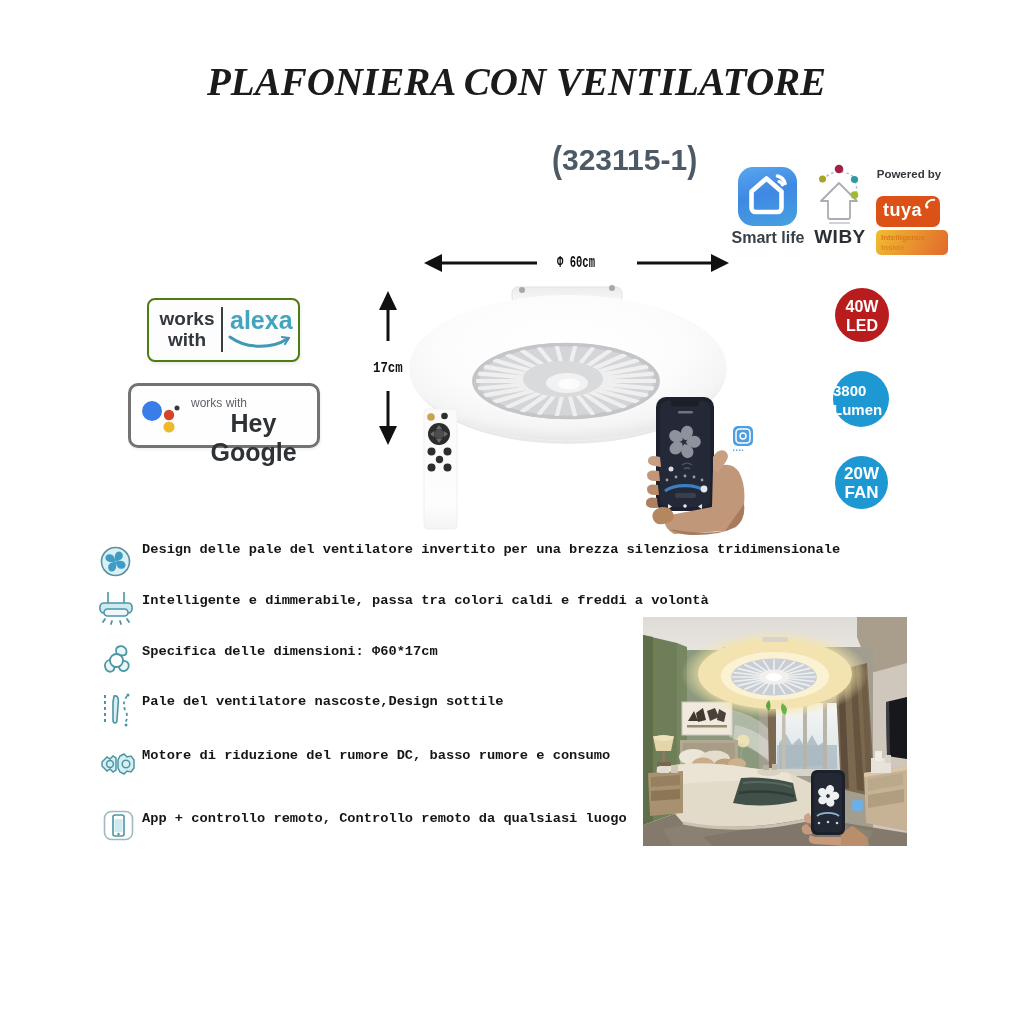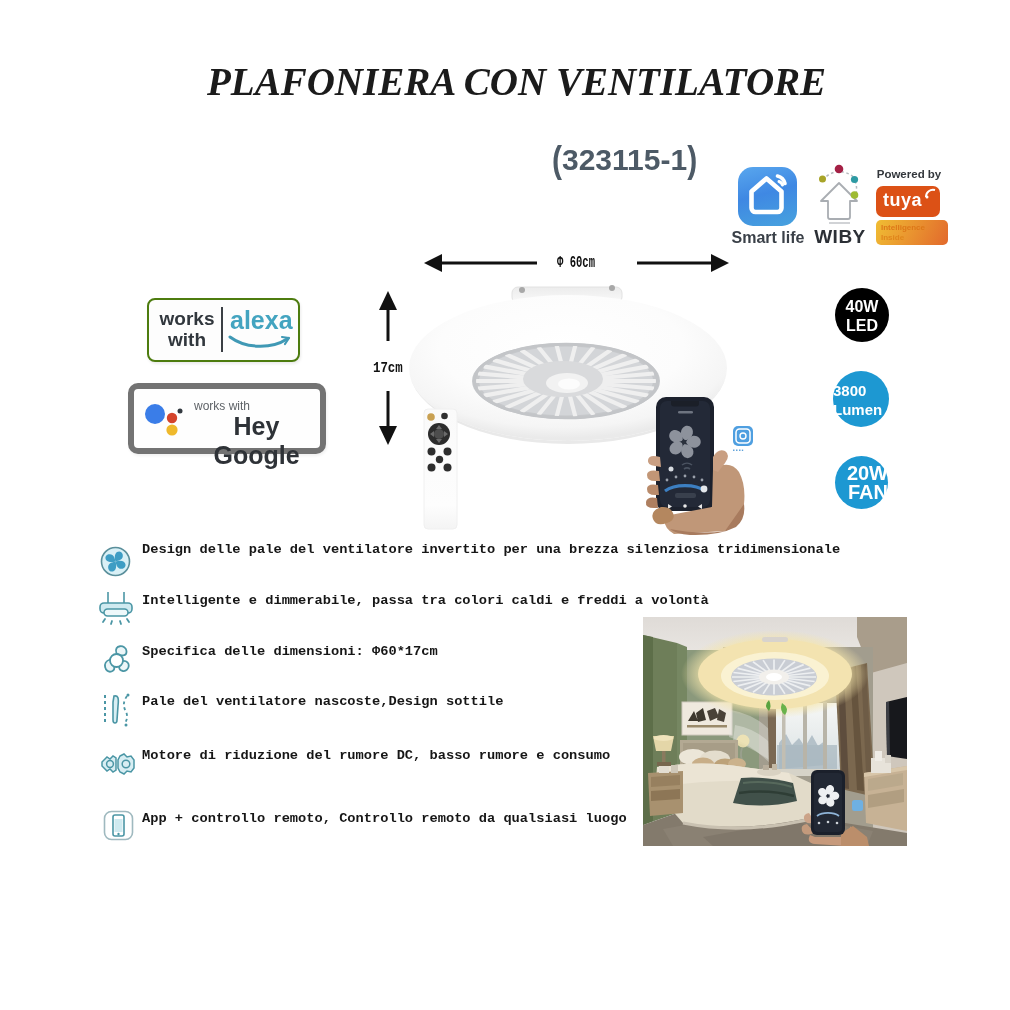--- a/index.html
+++ b/index.html
@@ -33,21 +33,21 @@
   <circle cx="12.5" cy="19" r="3.5" fill="#a8a428"></circle>
   <circle cx="44.5" cy="19.5" r="3.6" fill="#2d9aa3"></circle>
   <circle cx="44.5" cy="35" r="3.8" fill="#9ebb33"></circle>
   <line x1="19" y1="63" x2="40" y2="63" stroke="#c2c5c8" stroke-width="1.5"></line>
 </svg>
 
 <div class="abs" style="left:805px;top:226px;width:70px;text-align:center;font-size:19px;font-weight:bold;color:#2c3036;letter-spacing:0.5px;">WIBY</div>
 
 <div class="abs" style="left:876px;top:168px;width:66px;height:80px;">
   <div style="font-size:11.5px;font-weight:bold;color:#33373c;text-align:center;white-space:nowrap;">Powered by</div>
-  <div style="margin-top:6px;width:64px;height:31px;border-radius:7px;background:#dc5116;position:relative;">
+  <div style="margin-top:16px;width:64px;height:31px;border-radius:7px;background:#dc5116;position:relative;">
      <span style="position:absolute;left:7px;top:4px;font-size:18px;font-weight:bold;color:#fff;letter-spacing:0.5px;">tuya</span>
      <svg width="13" height="11" viewBox="0 0 13 11" style="position:absolute;right:3px;top:2px;">
        <path d="M2 9 a7 7 0 0 1 9 -7" fill="none" stroke="#fff" stroke-width="2"></path>
        <circle cx="3" cy="9" r="1.5" fill="#fff"></circle>
      </svg>
   </div>
   <div style="margin-top:3px;width:64px;height:25px;border-radius:5px;background:linear-gradient(115deg,#f0bd33,#e2692c);position:relative;overflow:hidden;padding-left:8px;">
      <span style="position:absolute;left:5px;top:3px;font-size:8px;font-weight:bold;color:#dd7818;white-space:nowrap;">Intelligence</span>
      <span style="position:absolute;left:5px;top:13px;font-size:8px;font-weight:bold;color:#e0861c;">Inside</span>
   </div>
@@ -56,21 +56,21 @@
 <div class="abs" style="left:147px;top:298px;width:149px;height:60px;background:#fdfdfd;border:2px solid #4d7c0f;border-radius:8px;box-shadow:1px 2px 3px rgba(0,0,0,0.08);">
   <div style="position:absolute;left:6px;top:8px;width:64px;text-align:center;font-weight:bold;font-size:19px;color:#31373d;line-height:21px;">works<br>with</div>
   <div style="position:absolute;left:72px;top:7px;width:2px;height:45px;background:#3a3f44;"></div>
   <div style="position:absolute;left:81px;top:6px;font-size:25px;color:#43a4c0;font-weight:bold;">alexa</div>
   <svg width="66" height="16" viewBox="0 0 66 16" style="position:absolute;left:79px;top:35px;">
     <path d="M2 2 C18 14 44 14 59 4" fill="none" stroke="#4099b5" stroke-width="3" stroke-linecap="round"></path>
     <path d="M61 3 L54 2 M61 3 L57 9" fill="none" stroke="#4099b5" stroke-width="2.2" stroke-linecap="round"></path>
   </svg>
 </div>
 
-<div class="abs" style="left:128px;top:383px;width:186px;height:59px;background:#fefefe;border:6px solid #737373;border-radius:10px;box-shadow:1px 2px 3px rgba(0,0,0,0.06);">
+<div class="abs" style="left:128px;top:383px;width:186px;height:59px;background:#fefefe;border:3px solid #737373;border-radius:10px;box-shadow:1px 2px 3px rgba(0,0,0,0.06);">
   <svg width="58" height="52" viewBox="0 0 58 52" style="position:absolute;left:6px;top:3px;">
     <circle cx="15" cy="22" r="10" fill="#3a7de8"></circle>
     <circle cx="32" cy="26" r="5.2" fill="#d4442c"></circle>
     <circle cx="40" cy="19" r="2.5" fill="#333a40"></circle>
     <circle cx="32" cy="38" r="5.6" fill="#efb92c"></circle>
   </svg>
   <div style="position:absolute;left:60px;top:10px;font-size:12px;color:#5f6368;">works with</div>
   <div style="position:absolute;left:59px;top:23px;font-size:25px;font-weight:bold;color:#2e3237;text-align:center;">Hey Google</div>
 </div>
 
@@ -231,25 +231,25 @@
   </g>
 
   <g>
     <rect x="403" y="181" width="20" height="20" rx="5" fill="#4f9fe0"></rect>
     <rect x="406" y="184" width="14" height="14" rx="3.5" fill="none" stroke="#ffffff" stroke-width="1.5"></rect>
     <circle cx="413" cy="191" r="3" fill="none" stroke="#ffffff" stroke-width="1.4"></circle>
     <text x="403" y="207" font-size="5.5" fill="#5a9fd8" font-weight="bold" letter-spacing="1">▪▪▪▪</text>
   </g>
 </svg>
 
-<div class="abs" style="left:835px;top:288px;width:54px;height:54px;border-radius:50%;background:#000000;color:#fff;text-align:center;font-weight:bold;font-size:16px;line-height:19px;padding-top:9px;box-sizing:border-box;">40W<br>LED</div>
+<div class="abs" style="left:835px;top:288px;width:54px;height:54px;border-radius:50%;background:#b91c1c;color:#fff;text-align:center;font-weight:bold;font-size:16px;line-height:19px;padding-top:9px;box-sizing:border-box;">40W<br>LED</div>
 
 <div class="abs" style="left:833px;top:371px;width:56px;height:56px;border-radius:50%;background:#1d98d2;color:#fff;text-align:left;font-weight:bold;font-size:15px;line-height:19px;padding-top:10px;box-sizing:border-box;">3800<br>Lumen</div>
 
-<div class="abs" style="left:835px;top:456px;width:53px;height:53px;border-radius:50%;background:#1d98d2;color:#fff;text-align:right;font-weight:bold;font-size:20px;line-height:19px;padding-top:8px;box-sizing:border-box;">20W<br>FAN</div>
+<div class="abs" style="left:835px;top:456px;width:53px;height:53px;border-radius:50%;background:#1d98d2;color:#fff;text-align:center;font-weight:bold;font-size:17px;line-height:19px;padding-top:8px;box-sizing:border-box;">20W<br>FAN</div>
 
 <svg class="abs" style="left:100px;top:546px;" width="31" height="31" viewBox="0 0 31 31">
   <circle cx="15.5" cy="15.5" r="14" fill="#d9f0f6" stroke="#5a8f9b" stroke-width="1.6"></circle>
   <g fill="#3e9dc4" transform="translate(15.5,15.5) scale(1.3) translate(-15.5,-15.5)">
     <path d="M15.5 15.5 C13 7 20 6 21 10 C22 14 18 15 15.5 15.5 Z"></path>
     <path d="M15.5 15.5 C24 13 25 20 21 21 C17 22 16 18 15.5 15.5 Z"></path>
     <path d="M15.5 15.5 C18 24 11 25 10 21 C9 17 13 16 15.5 15.5 Z"></path>
     <path d="M15.5 15.5 C7 18 6 11 10 10 C14 9 15 13 15.5 15.5 Z"></path>
   </g>
 </svg>

